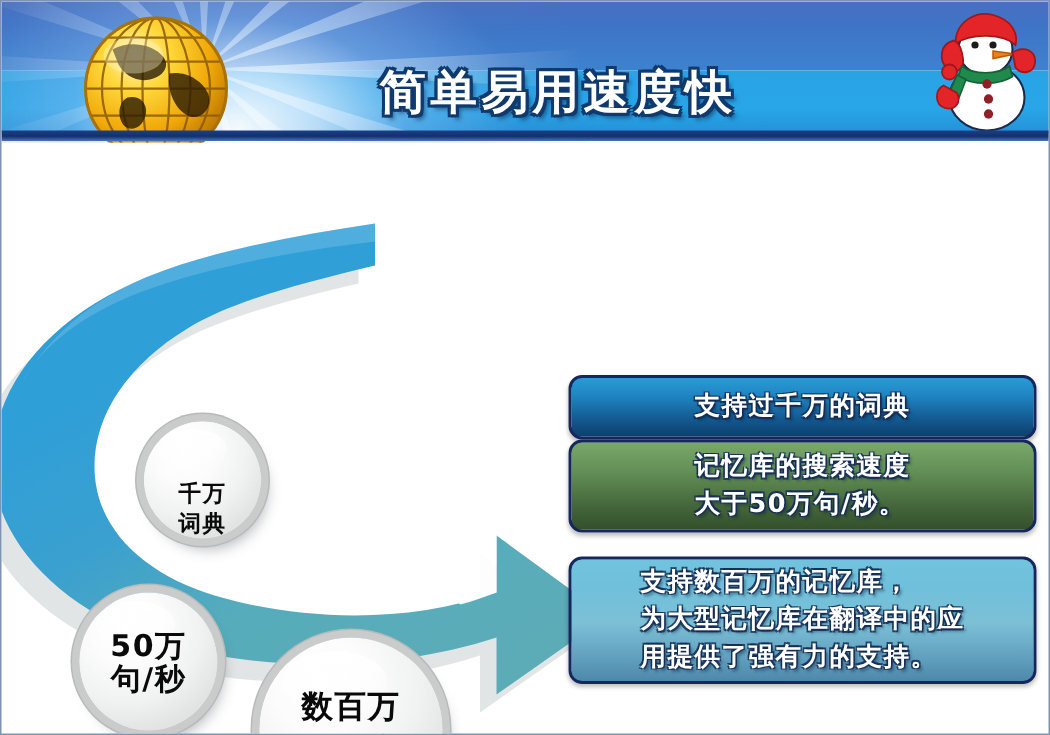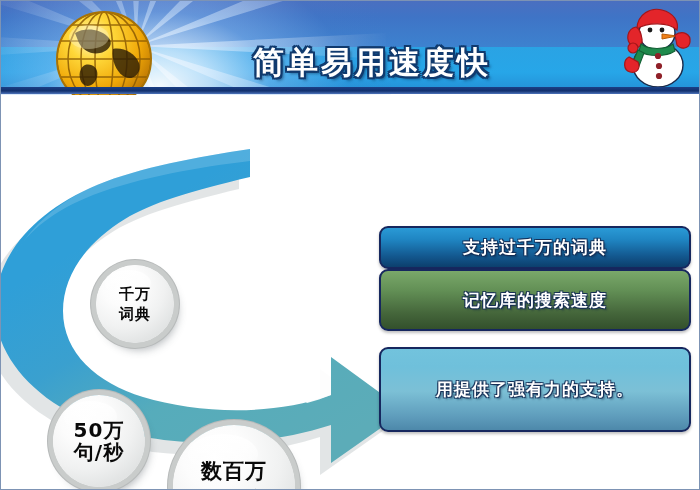--- a/index.html
+++ b/index.html
@@ -44,21 +44,21 @@
 
   
   .box{position:absolute;box-sizing:border-box;
        border:2px solid #16275e;border-radius:9px;
        text-align:left;color:#ffffff;font-weight:bold;
        font-size:17px;line-height:25px;letter-spacing:1px;
        display:flex;align-items:center;justify-content:center;
        text-shadow:-1px -1px 0 rgba(20,45,85,.85),1px -1px 0 rgba(20,45,85,.85),
                    -1px 1px 0 rgba(20,45,85,.85),1px 1px 0 rgba(20,45,85,.85),
                    2px 2px 2px rgba(10,30,60,.45);
-       box-shadow:0 2px 3px rgba(0,0,0,.25);}
+       box-shadow:0 2px 3px rgba(0,0,0,.25);margin-top:24px;}
   .box span{display:block;padding:0 8px;}
 
   .box-1{left:378px;top:131px;width:312px;height:43px;
          background:linear-gradient(180deg,#2a9ad6 0%,#1f85c2 30%,#13588f 72%,#0c3f6d 100%);}
   .box-2{left:378px;top:174px;width:312px;height:62px;
          background:linear-gradient(180deg,#7aa86a 0%,#628f55 34%,#44653a 74%,#33502c 100%);}
   .box-3{left:378px;top:252px;width:312px;height:85px;
          background:linear-gradient(180deg,#72c3dd 0%,#6fc0db 22%,#7cc0d6 52%,#5e9cbb 84%,#4d88aa 100%);}
 
   
@@ -70,21 +70,21 @@
             0 0 0 5px #c9cccb,
             0 0 0 6px #b7baba,
             4px 7px 9px rgba(60,70,80,.38);
           display:flex;align-items:center;justify-content:center;}
   .circle::after{content:"";position:absolute;left:12%;top:7%;width:58%;height:34%;
                  border-radius:50%;
                  background:linear-gradient(180deg,rgba(255,255,255,.95),rgba(255,255,255,0));
                  pointer-events:none;}
   .ctext{position:relative;z-index:2;text-align:center;color:#0a0a0a;
          font-weight:bold;letter-spacing:1px;}
-  .c1{left:95px;top:170px;width:78px;height:78px;}
+  .c1{left:95px;top:186px;width:78px;height:78px;align-items:flex-end;}
   .c1 .ctext{font-size:15px;line-height:20px;}
   .c2{left:52px;top:300px;width:92px;height:92px;}
   .c2 .ctext{font-size:20px;line-height:22px;}
   .c3{left:172px;top:330px;width:122px;height:122px;}
   .c3 .ctext{font-size:21px;line-height:29px;}
 </style>
 </head>
 <body>
 
 <div class="slide">
@@ -257,23 +257,26 @@
 
     <div class="box box-1">
       <span>
         <div>支持过千万的词典</div>
       </span>
     </div>
 
     <div class="box box-2">
       <span>
         <div>记忆库的搜索速度</div>
+        <div>大于50万句/秒。</div>
       </span>
     </div>
 
     <div class="box box-3">
       <span>
+        <div>支持数百万的记忆库，</div>
+        <div>为大型记忆库在翻译中的应</div>
         <div>用提供了强有力的支持。</div>
       </span>
     </div>
 
   </div>
 </div>
 
 </body></html>

